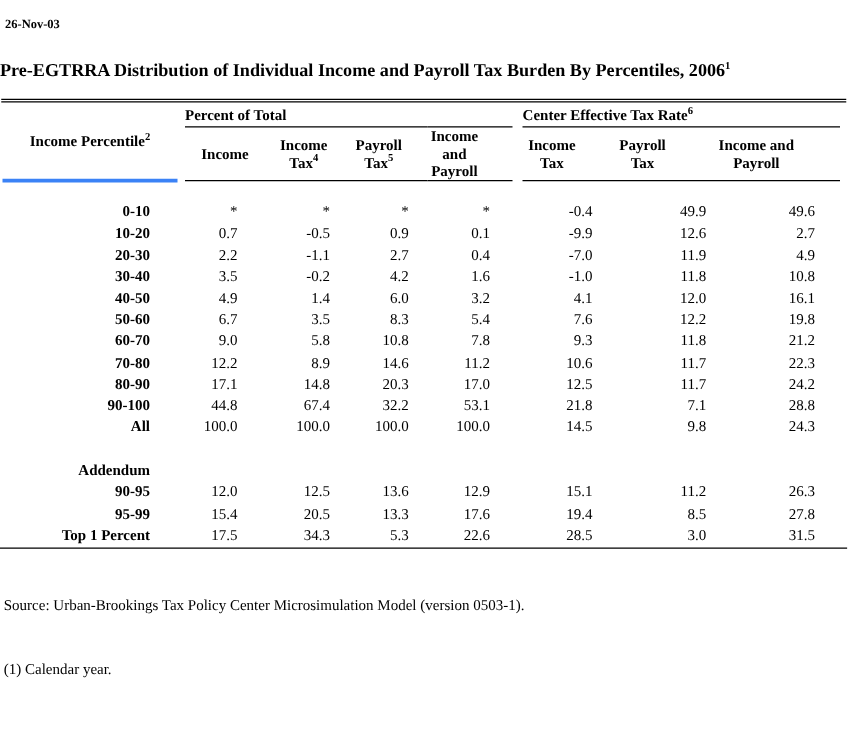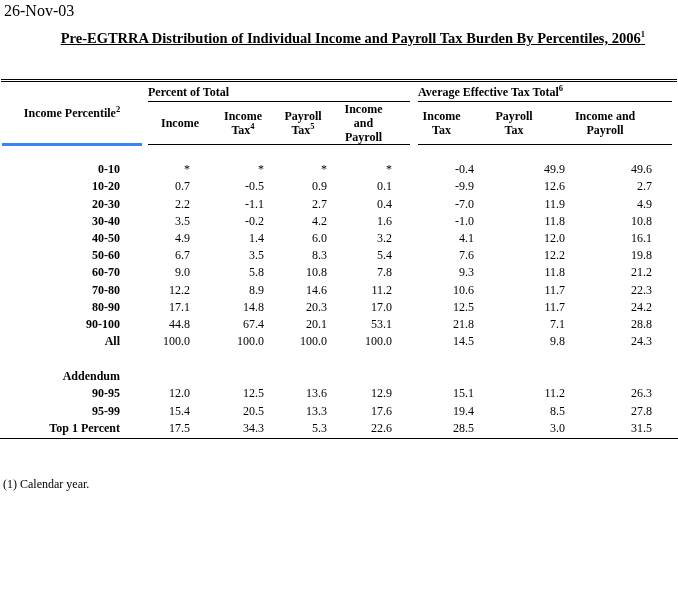--- a/index.html
+++ b/index.html
@@ -4,23 +4,23 @@
 <style>
   * { margin: 0; padding: 0; box-sizing: border-box; }
   html, body { background: #ffffff; }
   .page {
     position: relative; width: 678px; height: 593px;
     background: #ffffff; color: #000000;
     font-family: "Liberation Serif", serif; font-size: 12px;
     overflow: hidden;
   }
   sup { font-size: 8.5px; line-height: 0; vertical-align: super; font-weight: bold; }
-  .date { position: absolute; top: 2px; left: 4px; font-weight: normal; font-size: 16px; }
+  .date { position: absolute; top: 14px; left: 4px; font-weight: bold; font-size: 10px; }
   .tnum { position: absolute; top: 17px; left: 0; width: 634px; text-align: center; font-weight: bold; font-size: 13px; }
-  .heading { position: absolute; top: 30px; left: 0; width: 645px; text-align: right; font-weight: bold; font-size: 14.5px; white-space: nowrap; text-decoration: underline; }
+  .heading { position: absolute; top: 49px; left: 0; width: 645px; text-align: left; font-weight: bold; font-size: 14.5px; white-space: nowrap; }
   .rule-double { position: absolute; top: 79px; left: 1px; width: 676px; height: 3px;
     border-top: 1px solid #000; border-bottom: 1px solid #000; }
   .rule-bottom { position: absolute; top: 438px; left: 0; width: 678px; border-top: 1px solid #000; }
 
   table.tax { position: absolute; top: 85px; left: 2px; width: 670px;
     border-collapse: collapse; table-layout: fixed; font-size: 12px; }
   th, td { padding: 0; font-weight: normal; vertical-align: bottom; line-height: 15px; }
   th.grp { font-weight: bold; text-align: left; border-bottom: 1px solid #000; height: 16px; vertical-align: middle; }
   th.rh  { font-weight: bold; text-align: center; border-bottom: 3px solid #3b82f6; vertical-align: middle; }
   tr.colhead th.ch { font-weight: bold; text-align: center; border-bottom: 1px solid #000;
@@ -70,21 +70,21 @@
       <col style="width:62px">
         <col style="width:88px">
         <col style="width:104px">
     </colgroup>
     <thead>
       <tr>
         <th class="rh" rowspan="2"><span>Income Percentile</span><sup>2</sup></th>
         <th class="gap" rowspan="2"></th>
         <th class="grp" colspan="4"><span>Percent of Total</span></th>
         <th class="gap" rowspan="2"></th>
-        <th class="grp" colspan="3"><span>Average Effective Tax Total</span><sup>6</sup></th>
+        <th class="grp" colspan="3"><span>Center Effective Tax Rate</span><sup>6</sup></th>
       </tr>
       <tr class="colhead">
         <th class="ch ch2">
             <div>Income</div>
           </th>
         <th class="ch ch3">
             <div>Income</div>
             <div><span>Tax</span><sup>4</sup></div>
           </th>
         <th class="ch ch4">
@@ -220,21 +220,21 @@
         <td class="gap"></td>
         <td>12.5</td>
         <td>11.7</td>
         <td>24.2</td>
       </tr>
       <tr class="data">
         <td class="rl">90-100</td>
         <td class="gap"></td>
         <td>44.8</td>
         <td>67.4</td>
-        <td>20.1</td>
+        <td>32.2</td>
         <td>53.1</td>
         <td class="gap"></td>
         <td>21.8</td>
         <td>7.1</td>
         <td>28.8</td>
       </tr>
       <tr class="data">
         <td class="rl">All</td>
         <td class="gap"></td>
         <td>100.0</td>
@@ -291,20 +291,21 @@
         <td>28.5</td>
         <td>3.0</td>
         <td>31.5</td>
       </tr>
     </tbody>
   </table>
 
   <div class="rule-bottom"></div>
 
   <div class="notes">
+    <div>Source: Urban-Brookings Tax Policy Center Microsimulation Model (version 0503-1).</div>
     <div>(1) Calendar year.</div>
     
     
     
     
     
     
   </div>
 
 </div>

